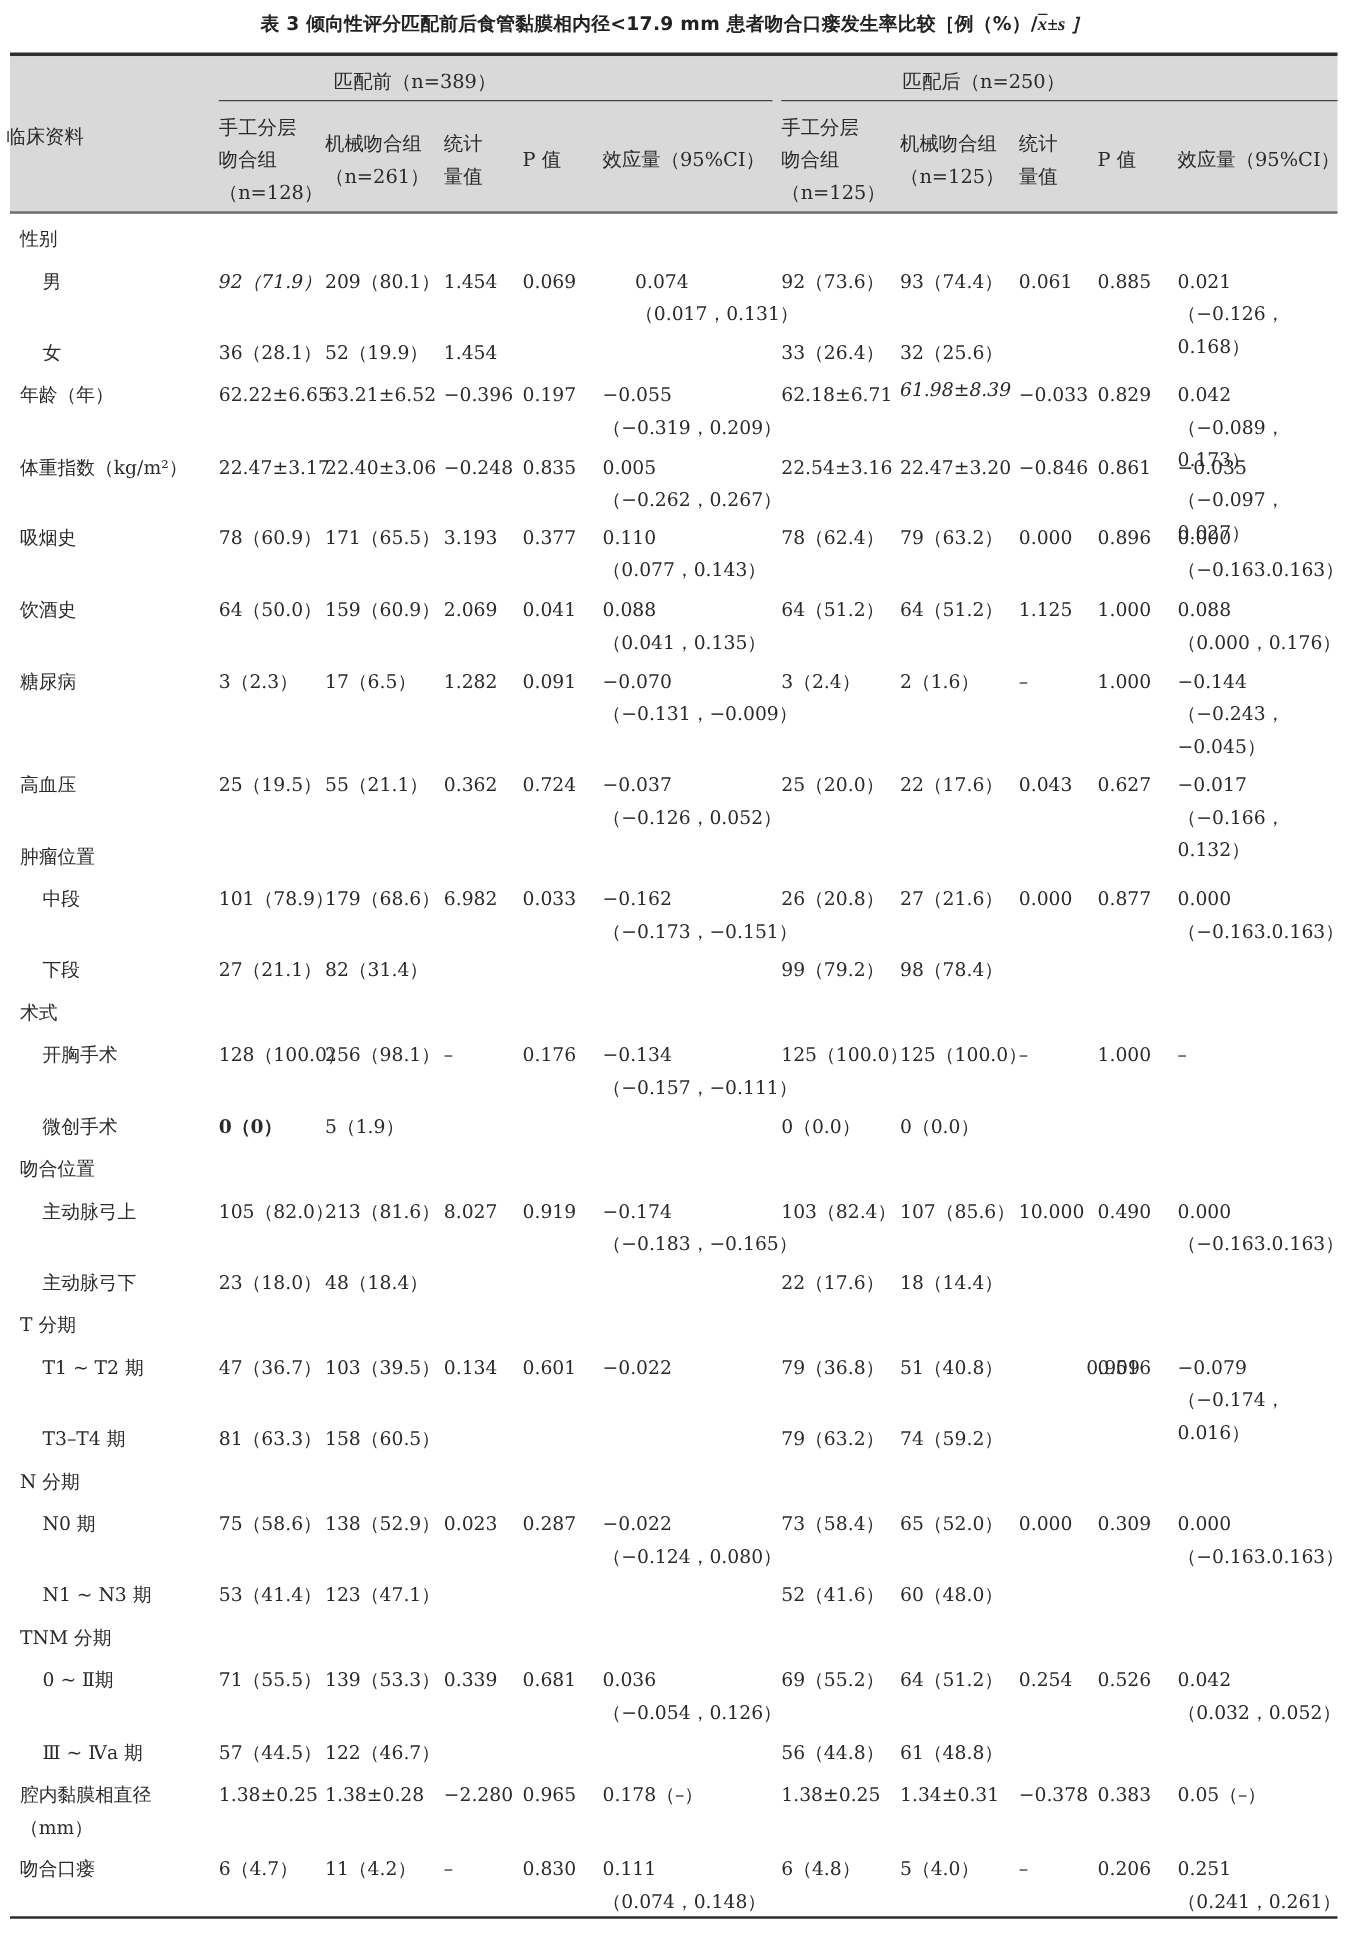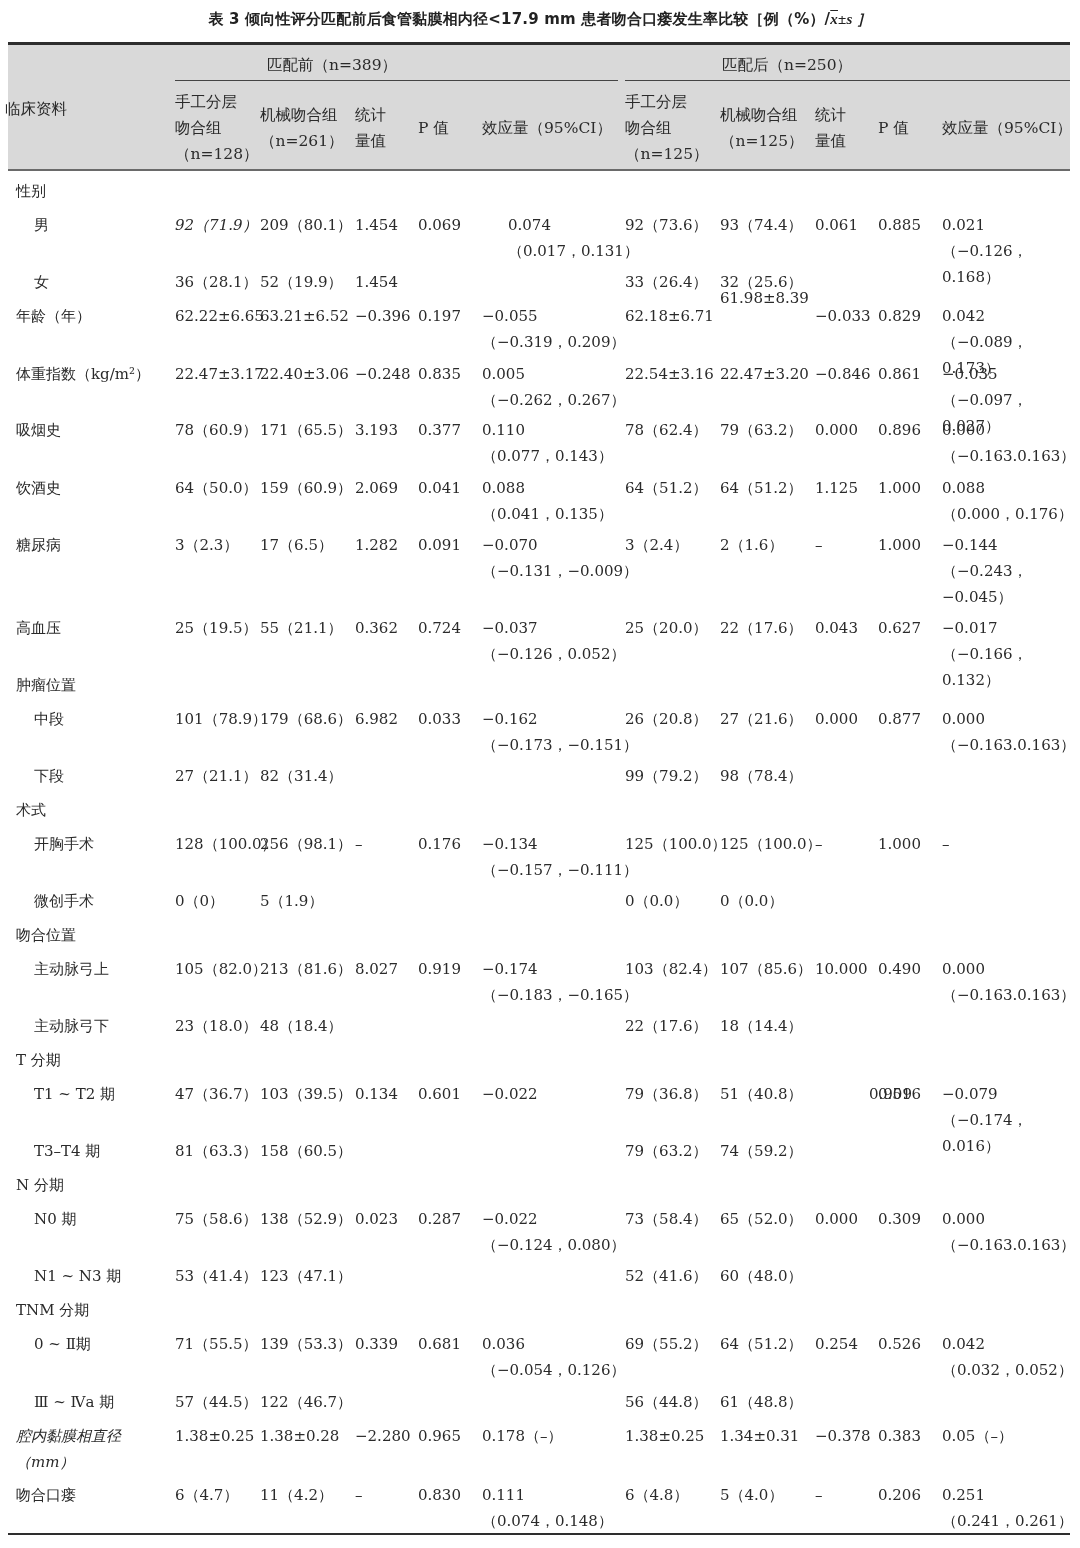--- a/index.html
+++ b/index.html
@@ -80,21 +80,21 @@
     <div class="t" style="left: 625px; top: 269px; white-space: pre-line;">33（26.4）</div>
     <div class="t" style="left: 720px; top: 269px; white-space: pre-line;">32（25.6）</div>
     <div class="t" style="left: 16px; top: 303px; white-space: pre-line;">年龄（年）</div>
     <div class="t" style="left: 175px; top: 303px; white-space: pre-line;">62.22±6.65</div>
     <div class="t" style="left: 260px; top: 303px; white-space: pre-line;">63.21±6.52</div>
     <div class="t" style="left: 355px; top: 303px; white-space: pre-line;">−0.396</div>
     <div class="t" style="left: 418px; top: 303px; white-space: pre-line;">0.197</div>
     <div class="t" style="left: 482px; top: 303px; white-space: pre-line;">−0.055
 （−0.319，0.209）</div>
     <div class="t" style="left: 625px; top: 303px; white-space: pre-line;">62.18±6.71</div>
-    <div class="t" style="left: 720px; top: 285px; white-space: pre-line;">61.98±8.39</div>
+    <div class="t" style="left: 720px; top: 299px; white-space: pre-line; font-style: italic;">61.98±8.39</div>
     <div class="t" style="left: 815px; top: 303px; white-space: pre-line;">−0.033</div>
     <div class="t" style="left: 878px; top: 303px; white-space: pre-line;">0.829</div>
     <div class="t" style="left: 942px; top: 303px; white-space: pre-line;">0.042
 （−0.089，0.173）</div>
     <div class="t" style="left: 16px; top: 361px; white-space: pre-line;">体重指数（kg/m²）</div>
     <div class="t" style="left: 175px; top: 361px; white-space: pre-line;">22.47±3.17</div>
     <div class="t" style="left: 260px; top: 361px; white-space: pre-line;">22.40±3.06</div>
     <div class="t" style="left: 355px; top: 361px; white-space: pre-line;">−0.248</div>
     <div class="t" style="left: 418px; top: 361px; white-space: pre-line;">0.835</div>
     <div class="t" style="left: 482px; top: 361px; white-space: pre-line;">0.005
@@ -184,21 +184,21 @@
     <div class="t" style="left: 355px; top: 831px; white-space: pre-line;">–</div>
     <div class="t" style="left: 418px; top: 831px; white-space: pre-line;">0.176</div>
     <div class="t" style="left: 482px; top: 831px; white-space: pre-line;">−0.134
 （−0.157，−0.111）</div>
     <div class="t" style="left: 625px; top: 831px; white-space: pre-line;">125（100.0）</div>
     <div class="t" style="left: 720px; top: 831px; white-space: pre-line;">125（100.0）</div>
     <div class="t" style="left: 815px; top: 831px; white-space: pre-line;">–</div>
     <div class="t" style="left: 878px; top: 831px; white-space: pre-line;">1.000</div>
     <div class="t" style="left: 942px; top: 831px; white-space: pre-line;">–</div>
     <div class="t" style="left: 34px; top: 888px; white-space: pre-line;">微创手术</div>
-    <div class="t" style="left: 175px; top: 888px; white-space: pre-line;">0（0）</div>
+    <div class="t" style="left: 175px; top: 888px; white-space: pre-line; font-weight: bold;">0（0）</div>
     <div class="t" style="left: 260px; top: 888px; white-space: pre-line;">5（1.9）</div>
     <div class="t" style="left: 625px; top: 888px; white-space: pre-line;">0（0.0）</div>
     <div class="t" style="left: 720px; top: 888px; white-space: pre-line;">0（0.0）</div>
     <div class="t" style="left: 16px; top: 922px; white-space: pre-line;">吻合位置</div>
     <div class="t" style="left: 34px; top: 956px; white-space: pre-line;">主动脉弓上</div>
     <div class="t" style="left: 175px; top: 956px; white-space: pre-line;">105（82.0）</div>
     <div class="t" style="left: 260px; top: 956px; white-space: pre-line;">213（81.6）</div>
     <div class="t" style="left: 355px; top: 956px; white-space: pre-line;">8.027</div>
     <div class="t" style="left: 418px; top: 956px; white-space: pre-line;">0.919</div>
     <div class="t" style="left: 482px; top: 956px; white-space: pre-line;">−0.174
@@ -263,21 +263,21 @@
     <div class="t" style="left: 720px; top: 1331px; white-space: pre-line;">64（51.2）</div>
     <div class="t" style="left: 815px; top: 1331px; white-space: pre-line;">0.254</div>
     <div class="t" style="left: 878px; top: 1331px; white-space: pre-line;">0.526</div>
     <div class="t" style="left: 942px; top: 1331px; white-space: pre-line;">0.042
 （0.032，0.052）</div>
     <div class="t" style="left: 34px; top: 1389px; white-space: pre-line;">Ⅲ ~ Ⅳa 期</div>
     <div class="t" style="left: 175px; top: 1389px; white-space: pre-line;">57（44.5）</div>
     <div class="t" style="left: 260px; top: 1389px; white-space: pre-line;">122（46.7）</div>
     <div class="t" style="left: 625px; top: 1389px; white-space: pre-line;">56（44.8）</div>
     <div class="t" style="left: 720px; top: 1389px; white-space: pre-line;">61（48.8）</div>
-    <div class="t" style="left: 16px; top: 1423px; white-space: pre-line; font-style: italic;">腔内黏膜相直径
+    <div class="t" style="left: 16px; top: 1423px; white-space: pre-line;">腔内黏膜相直径
 （mm）</div>
     <div class="t" style="left: 175px; top: 1423px; white-space: pre-line;">1.38±0.25</div>
     <div class="t" style="left: 260px; top: 1423px; white-space: pre-line;">1.38±0.28</div>
     <div class="t" style="left: 355px; top: 1423px; white-space: pre-line;">−2.280</div>
     <div class="t" style="left: 418px; top: 1423px; white-space: pre-line;">0.965</div>
     <div class="t" style="left: 482px; top: 1423px; white-space: pre-line;">0.178（–）</div>
     <div class="t" style="left: 625px; top: 1423px; white-space: pre-line;">1.38±0.25</div>
     <div class="t" style="left: 720px; top: 1423px; white-space: pre-line;">1.34±0.31</div>
     <div class="t" style="left: 815px; top: 1423px; white-space: pre-line;">−0.378</div>
     <div class="t" style="left: 878px; top: 1423px; white-space: pre-line;">0.383</div>

